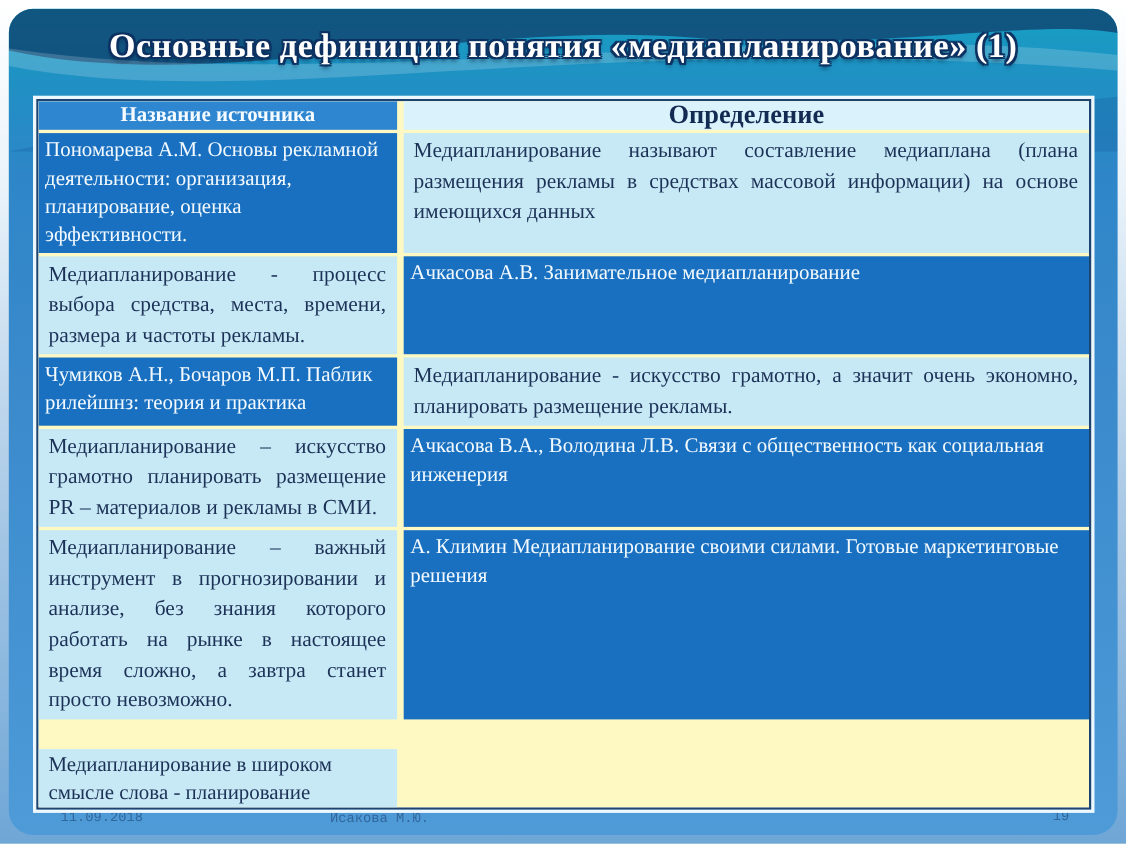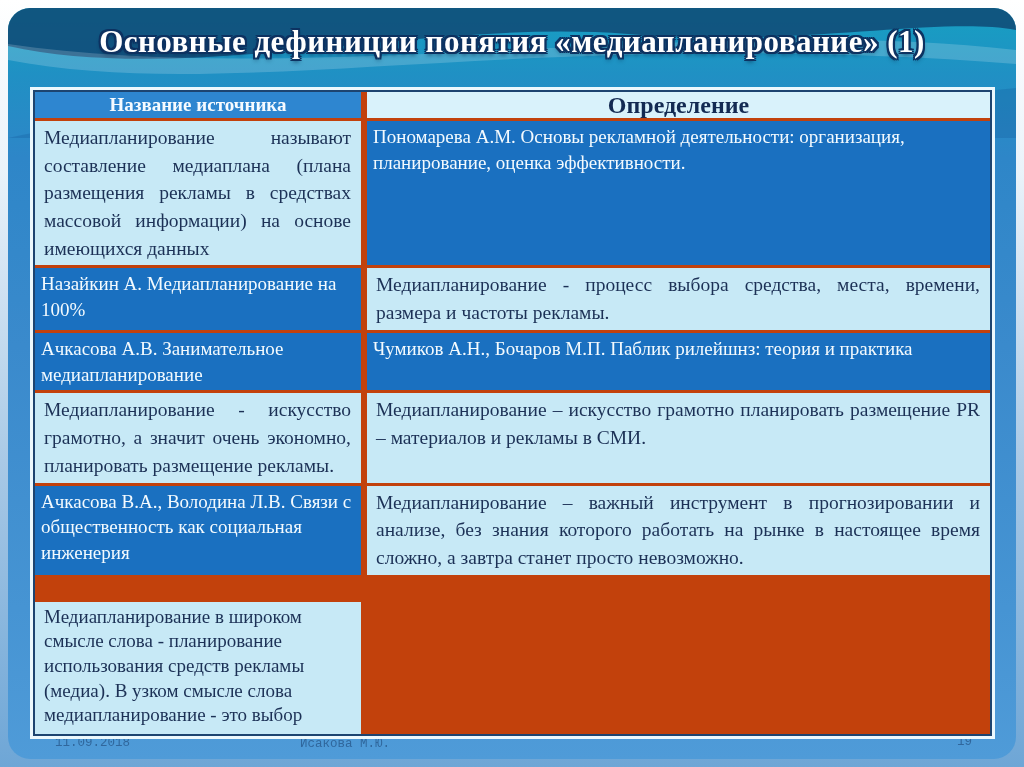--- a/index.html
+++ b/index.html
@@ -26,21 +26,21 @@
   .footer.page{left:949px;top:727px;}
   .tablewrap{
     position:absolute;z-index:2;left:22px;top:79px;width:965px;height:652px;
     background:#ecf8fd;padding:3px;box-sizing:border-box;overflow:hidden;
   }
   .tinner{border:2px solid #1d4470;height:100%;box-sizing:border-box;overflow:hidden;}
   .tgrid{
     display:grid;height:100%;box-sizing:border-box;
     grid-template-columns:326px 1fr;
     grid-template-rows:26px minmax(100px,auto) minmax(52px,auto) minmax(50px,auto) minmax(76px,auto) minmax(78px,auto) 1fr;
-    column-gap:6px;row-gap:3px;background:#c2410c;
+    column-gap:6px;row-gap:3px;background:#fef9c3;
   }
   .cell{overflow:hidden;box-sizing:border-box;}
   .hsrc{background:#2e86d0;color:#f6fbff;font-weight:bold;font-size:19px;
     display:flex;align-items:center;justify-content:center;}
   .hdef{background:#d9f2fb;color:#132a52;font-weight:bold;font-size:24px;
     display:flex;align-items:center;justify-content:center;}
   .src{background:#1a70c0;color:#f3fafe;font-size:19px;line-height:1.36;
     padding:3px 8px 3px 6px;}
   .def{background:#c7e9f6;color:#1c3156;font-size:19.5px;line-height:1.42;
     padding:3px 10px 3px 9px;text-align:justify;}
@@ -63,34 +63,34 @@
   <div class="footer author">Исакова М.Ю.</div>
   <div class="footer page">19</div>
 
   <div class="tablewrap">
     <div class="tinner">
       <div class="tgrid">
 
         <div class="cell hsrc">Название источника</div>
         <div class="cell hdef">Определение</div>
 
+        <div class="cell src">Пономарева А.М. Основы рекламной деятельности: организация, планирование, оценка эффективности.</div>
         <div class="cell def">Медиапланирование называют составление медиаплана (плана размещения рекламы в средствах массовой информации) на основе имеющихся данных</div>
-        <div class="cell src">Пономарева А.М. Основы рекламной деятельности: организация, планирование, оценка эффективности.</div>
 
-        <div class="cell src">Назайкин А. Медиапланирование на 100%</div>
         <div class="cell def">Медиапланирование - процесс выбора средства, места, времени, размера и частоты рекламы.</div>
 
         <div class="cell src">Ачкасова А.В. Занимательное медиапланирование</div>
         <div class="cell src">Чумиков А.Н., Бочаров М.П. Паблик рилейшнз: теория и практика</div>
 
         <div class="cell def">Медиапланирование - искусство грамотно, а значит очень экономно, планировать размещение рекламы.</div>
         <div class="cell def">Медиапланирование – искусство грамотно планировать размещение PR – материалов и рекламы в СМИ.</div>
 
         <div class="cell src">Ачкасова В.А., Володина Л.В. Связи с общественность как социальная инженерия</div>
         <div class="cell def">Медиапланирование – важный инструмент в прогнозировании и анализе, без знания которого работать на рынке в настоящее время сложно, а завтра станет просто невозможно.</div>
 
+        <div class="cell src">А. Климин Медиапланирование своими силами. Готовые маркетинговые решения</div>
         <div class="cell def ragged">Медиапланирование в широком смысле слова - планирование использования средств рекламы (медиа). В узком смысле слова медиапланирование - это выбор конкретных средств рекламы (нескольких газет из группы, телепередач на телеканалах, адресов щитов наружной рекламы и т. д.), времени, места выхода рекламных объявлений, их размера, длительности, количества, составление календарных графиков выхода объявлений на основе анализа размера и структуры аудиторий средств рекламы.</div>
 
       </div>
     </div>
   </div>
 
 </div>
 
 </body></html>

